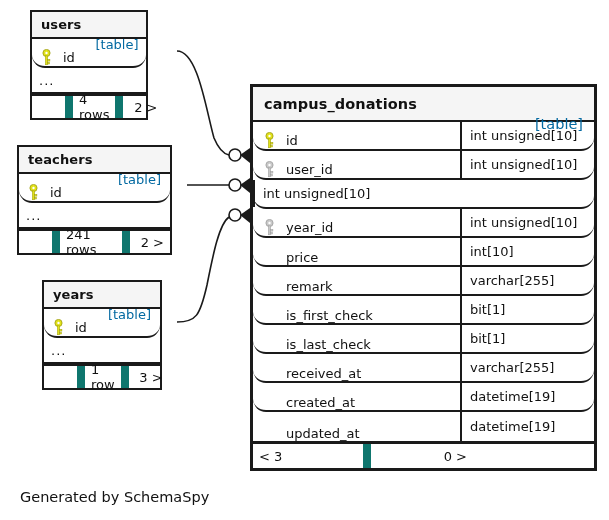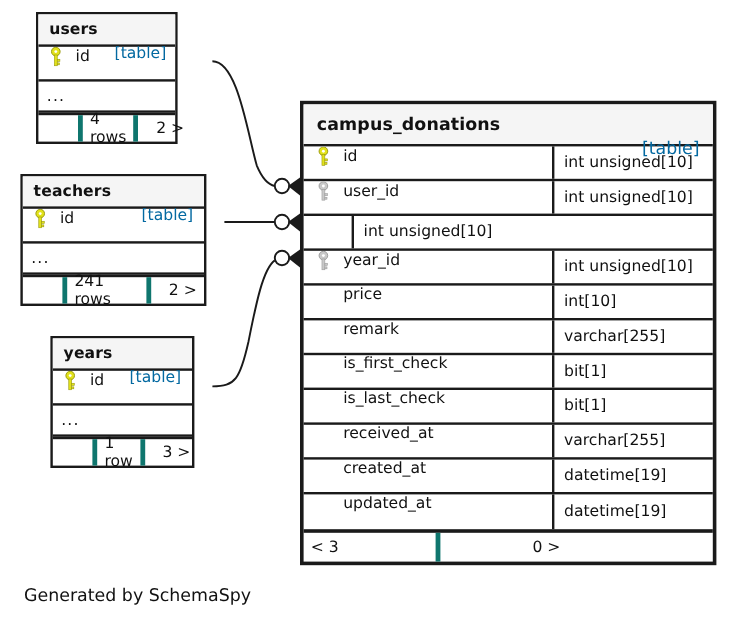--- a/index.html
+++ b/index.html
@@ -69,45 +69,45 @@
   .tbl-title .ttag {
     font-weight: normal;
     color: #0369a1;
     padding-left: 14px;
     margin-top: 40px;
   }
 
   
   .col {
     display: flex;
-    align-items: flex-start;
+    align-items: flex-end;
     height: 29px;
     border-bottom: 2px solid #1a1a1a;
     box-sizing: border-box;
     white-space: nowrap;
+    border-radius: 13px;
   }
   .col:last-of-type { border-bottom: none; gap: 32px; }
 
   .col .cname {
     display: flex;
     align-items: center;
     padding-left: 9px;
     flex: 1 1 auto;
     min-width: 0;
     overflow: hidden;
   }
   .col .ctype {
     padding-left: 8px;
     border-left: 2px solid #1a1a1a;
     box-sizing: border-box;
     height: 100%;
     display: flex;
     align-items: center;
     flex: 0 0 134px;
-    margin-left: 40px;
   }
   .tbl.main .col .cname { padding-left: 11px; }
 
   .keyslot {
     width: 22px;
     flex: 0 0 22px;
     display: inline-flex;
     align-items: center;
   }
   .keyslot svg { display: block; }
@@ -129,21 +129,21 @@
     align-items: stretch;
     height: 24px;
     box-sizing: border-box;
     font-size: 13px;
   }
   .tbl.main .tbl-foot { height: 27px; }
 
   .tbl-foot .fcell {
     display: flex;
     align-items: center;
-    border-left: 4px solid #0f766e;
+    border-left: 8px solid #0f766e;
     box-sizing: border-box;
     padding: 0 6px;
   }
   .tbl-foot .fcell:first-child { border-left: none; }
   .tbl-foot .f-left  { justify-content: flex-start; }
   .tbl-foot .f-mid   { justify-content: center; flex: 1 1 auto; }
   .tbl-foot .f-right { justify-content: flex-end; }
 
   
   .tbl.small .tbl-foot { border-top: 2px solid #1a1a1a; }

